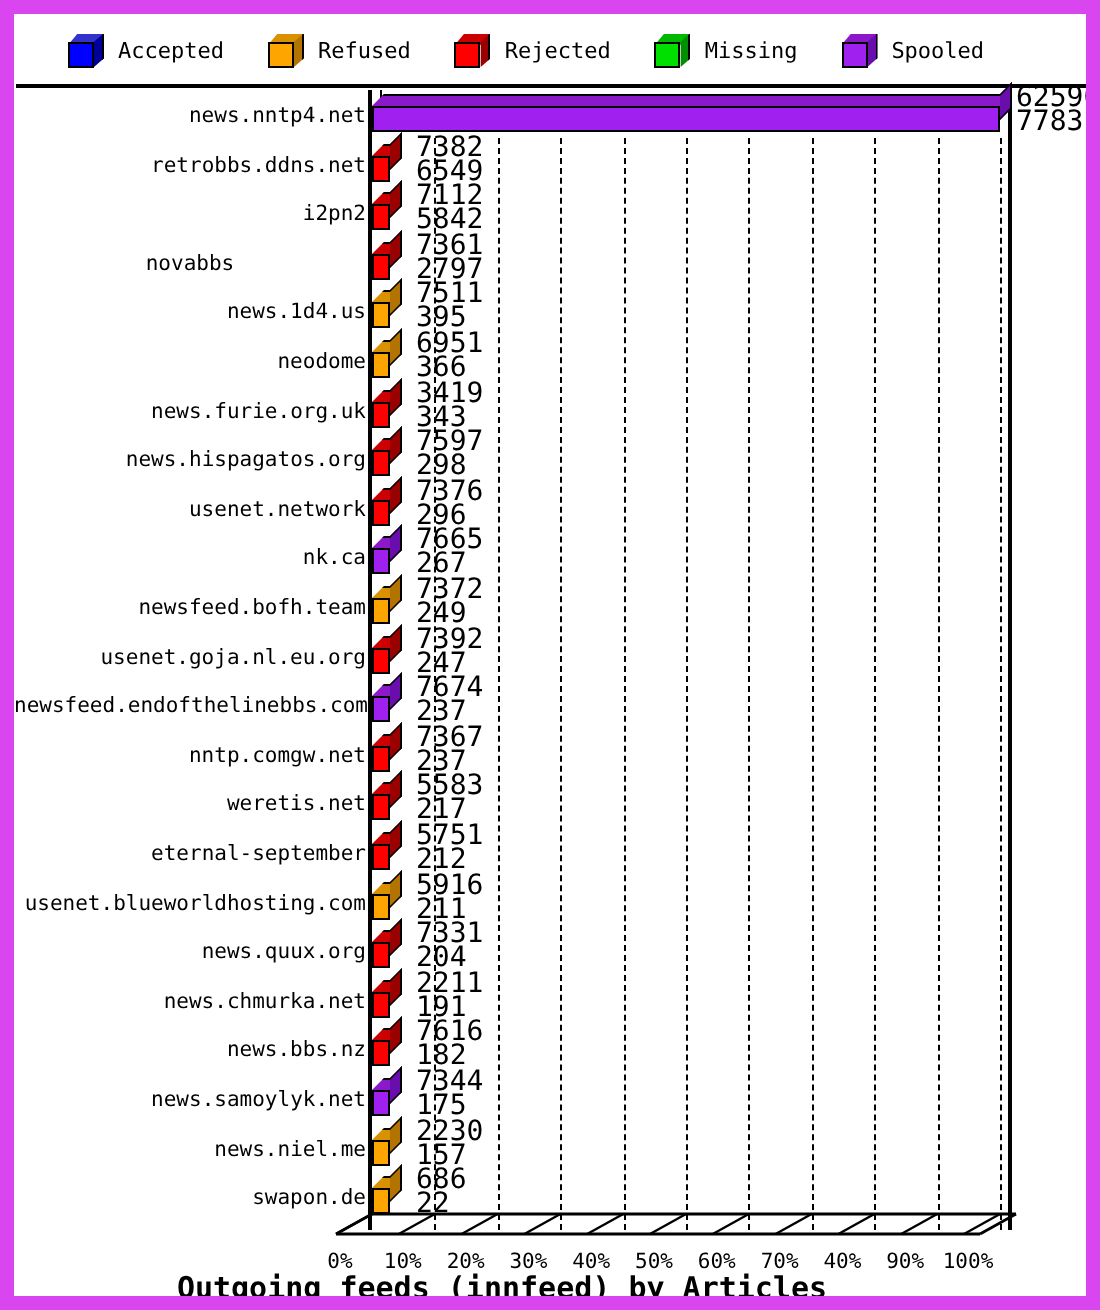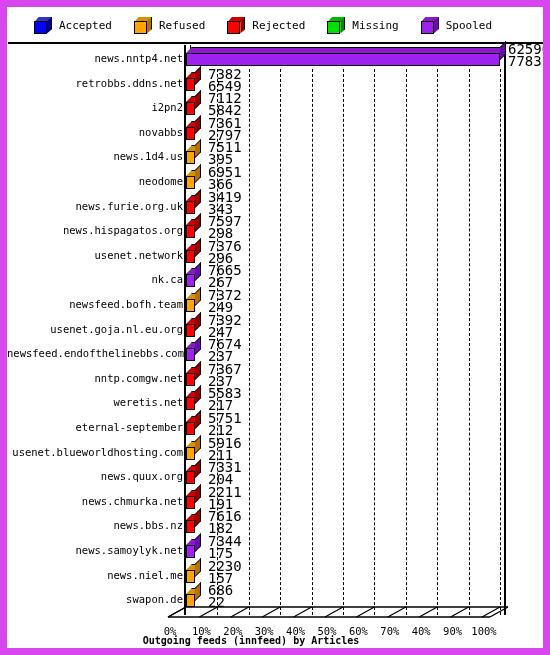--- a/index.html
+++ b/index.html
@@ -160,21 +160,21 @@
     color: #000000;
     transform: translateX(-50%);
     white-space: nowrap;
   }
   #xtitle {
     position: absolute;
     left: 0;
     top: 628px;
     width: 488px;
     text-align: center;
-    font-size: 10px;
+    font-size: 15px;
     font-weight: bold;
     color: #000000;
   }
 </style>
 </head>
 <body>
 
 <div id="chart-root">
 
   <div id="legend">
@@ -396,21 +396,21 @@
             <div style="position: absolute; left: 0px; top: -6px; width: 9px; height: 6px; background: rgb(217, 145, 0); border-top: 1px solid rgb(0, 0, 0); box-sizing: border-box; transform: skewX(-45deg); transform-origin: left bottom;"></div>
             <div style="position: absolute; left: 9px; top: -6px; width: 6px; height: 13px; background: rgb(179, 115, 0); border-top: 1px solid rgb(0, 0, 0); border-right: 1px solid rgb(0, 0, 0); border-bottom: 1px solid rgb(0, 0, 0); border-left: none; border-image: initial; box-sizing: border-box; transform: skewY(-45deg); transform-origin: left top;"></div>
           </div>
           <div class="bar-seg" style="left: 0px; width: 9px; background: rgb(255, 165, 0);"></div>
         </div>
       </div>
     <div id="labels">
         <div class="cat-label" style="top: 8px;">news.nntp4.net</div>
         <div class="cat-label" style="top: 32.6px;">retrobbs.ddns.net</div>
         <div class="cat-label" style="top: 57.2px;">i2pn2</div>
-        <div class="cat-label" style="top: 81.8px;">novabbs</div>
+        <div class="cat-label" style="top: 81.8px; text-align: center;">novabbs</div>
         <div class="cat-label" style="top: 106.4px;">news.1d4.us</div>
         <div class="cat-label" style="top: 131px;">neodome</div>
         <div class="cat-label" style="top: 155.6px;">news.furie.org.uk</div>
         <div class="cat-label" style="top: 180.2px;">news.hispagatos.org</div>
         <div class="cat-label" style="top: 204.8px;">usenet.network</div>
         <div class="cat-label" style="top: 229.4px;">nk.ca</div>
         <div class="cat-label" style="top: 254px;">newsfeed.bofh.team</div>
         <div class="cat-label" style="top: 278.6px;">usenet.goja.nl.eu.org</div>
         <div class="cat-label" style="top: 303.2px;">newsfeed.endofthelinebbs.com</div>
         <div class="cat-label" style="top: 327.8px;">nntp.comgw.net</div>

